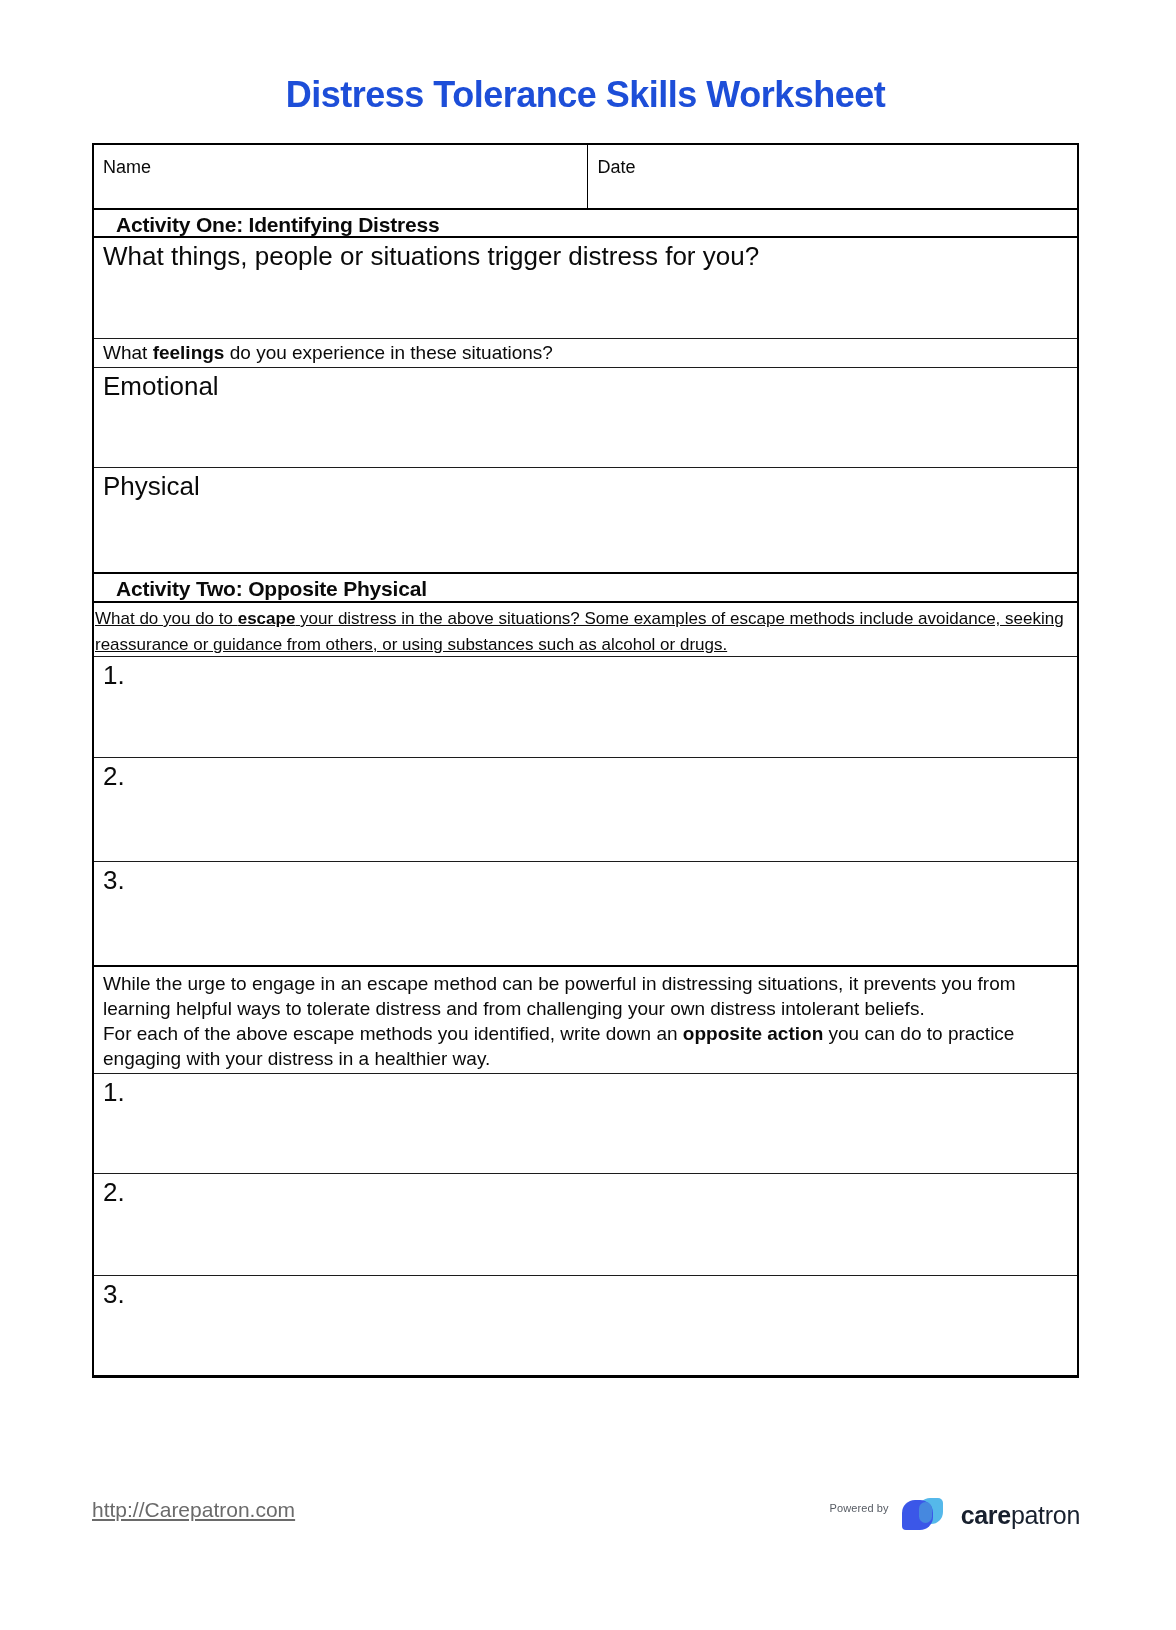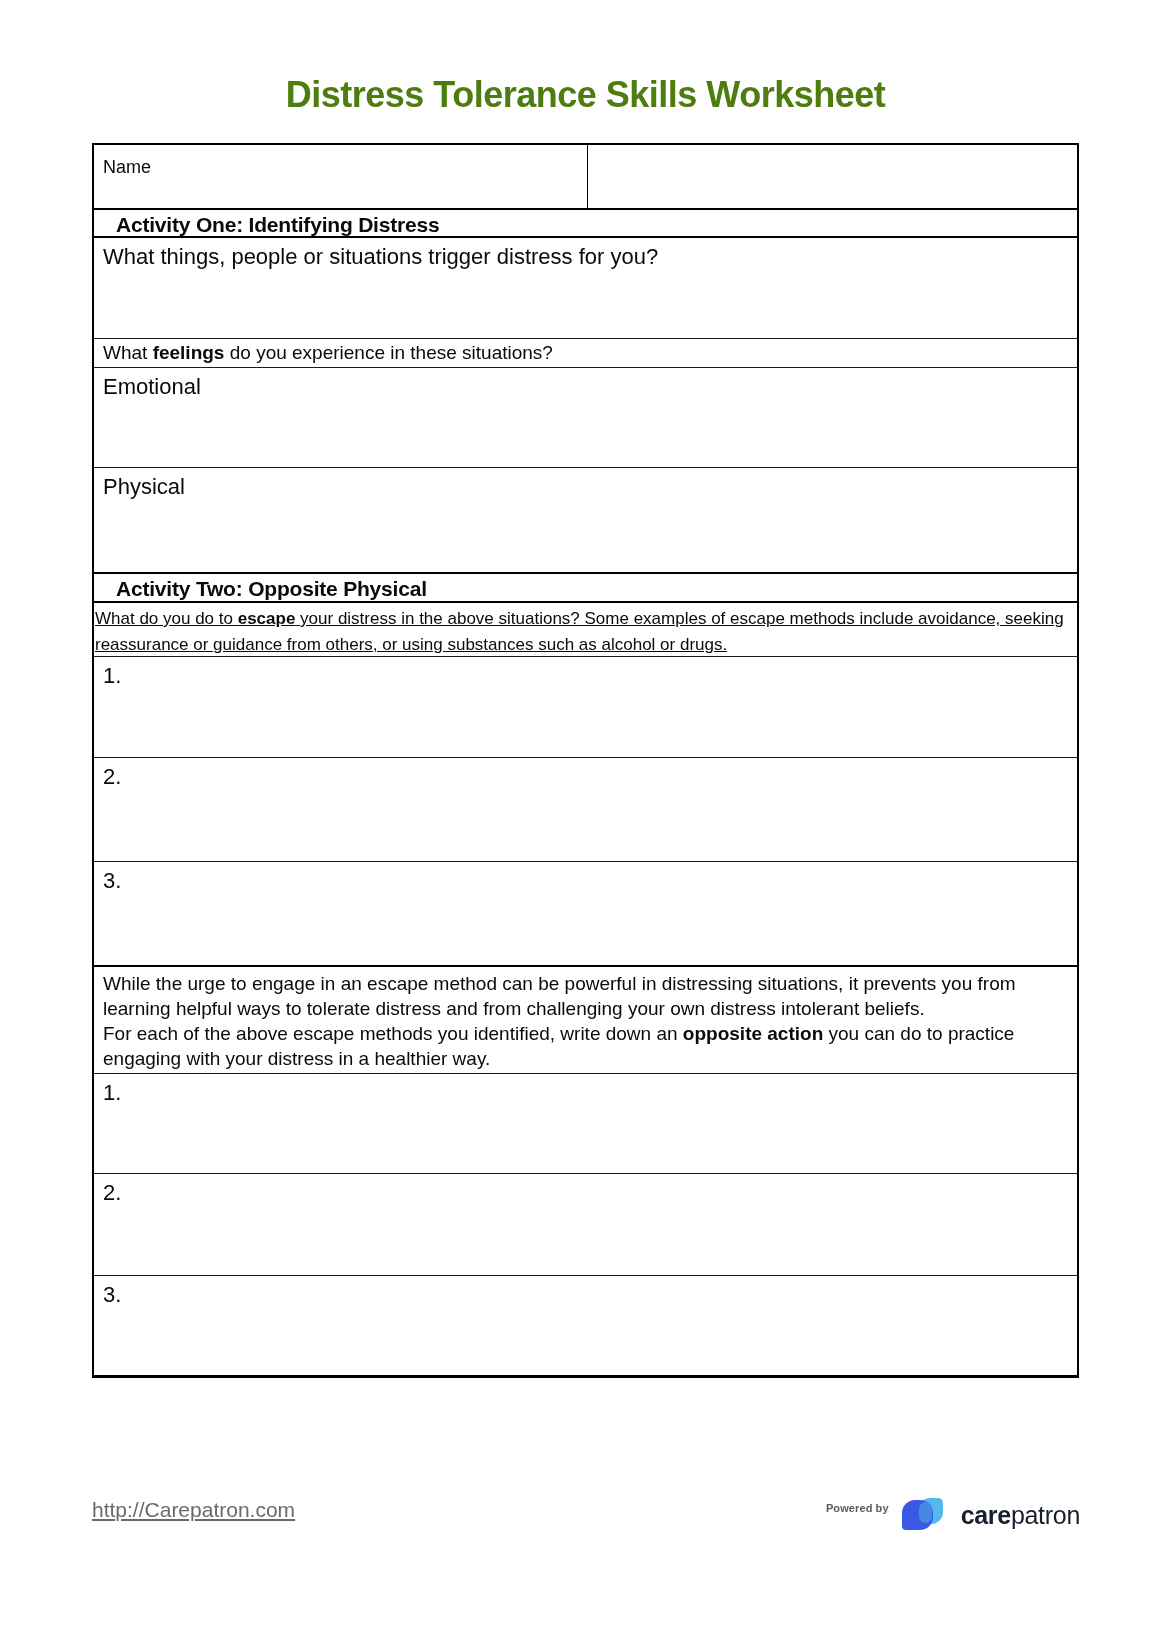--- a/index.html
+++ b/index.html
@@ -4,74 +4,77 @@
 <style>
   * { margin:0; padding:0; box-sizing:border-box; }
   html,body { background:#ffffff; }
   body {
     width:1176px; height:1630px; position:relative;
     font-family:"Liberation Sans", sans-serif; color:#0a0a0a;
   }
   .title {
     position:absolute; top:74px; left:92px; width:987px;
     text-align:center; font-size:36px; font-weight:bold;
-    letter-spacing:-0.5px; color:#4d7c0f;
+    letter-spacing:-0.5px; color:#1d4ed8;
   }
   .sheet {
     position:absolute; top:143px; left:92px; width:987px;
     border:2px solid #000; border-bottom-width:3px;
     background:#fff;
   }
   .row { width:100%; position:relative; }
   .bt1 { border-top:1px solid #1c1c1c; }
   .bt2 { border-top:2px solid #000; }
   .r-namedate { height:63px; display:flex; }
   .cell { padding:12px 9px; font-size:18px; }
   .cell-name { width:50.3%; border-right:1px solid #000; }
   .cell-date { flex:1; }
   .r-header {
     height:30px; border-top:2px solid #000; border-bottom:2px solid #000;
     font-size:21px; font-weight:bold; padding:1px 22px; line-height:27px;
     letter-spacing:-0.2px;
   }
-  .r-q { padding:6px 9px; font-size:22px; line-height:25px; }
+  .r-q { padding:6px 9px; font-size:26px; line-height:25px; }
   .h100 { height:100px; } .h101 { height:101px; } .h102 { height:102px; }
   .h104 { height:104px; } .h105 { height:105px; } .h108 { height:108px; }
   .r-thin { height:29px; padding:3px 9px; font-size:19px; line-height:22px; }
   .r-intro { height:53px; padding:3px 1px; font-size:17px; line-height:26px;text-decoration:underline; }
   .r-para { padding:4px 9px; font-size:19px; line-height:25px; }
   .r-para p { margin:0; }
   b { font-weight:bold; }
   .footer-link {
     position:absolute; left:92px; top:1498px;
     font-size:21px; color:#6a6a6a; text-decoration:underline;
     cursor:pointer;
   }
   .footer-brand {
     position:absolute; right:96px; top:1496px;
     display:flex; align-items:center; gap:12px;
   }
   .powered-by {
     font-size:11px; color:#565b63; position:relative; top:-7px;
-    font-weight:bold; letter-spacing:0.1px;
+    font-weight:normal; letter-spacing:0.1px;
   }
   .brand-lockup { display:flex; align-items:center; gap:14px; }
   .brand-word { font-size:25px; color:#18202e; letter-spacing:-0.3px; }
   .brand-word .bold-part { font-weight:bold; }
 </style>
 </head>
 <body>
 
 <div class="title">Distress Tolerance Skills Worksheet</div>
 
 <div class="sheet">
 
   <div class="row r-namedate">
     <div class="cell cell-name">
       <span>Name</span>
+    </div>
+    <div class="cell cell-date">
+      <span>Date</span>
     </div>
   </div>
 
   <div class="row r-header">Activity One: Identifying Distress</div>
 
   <div class="row r-q h100">
     <span>What things, people or situations trigger distress for you?</span>
   </div>
 
 

